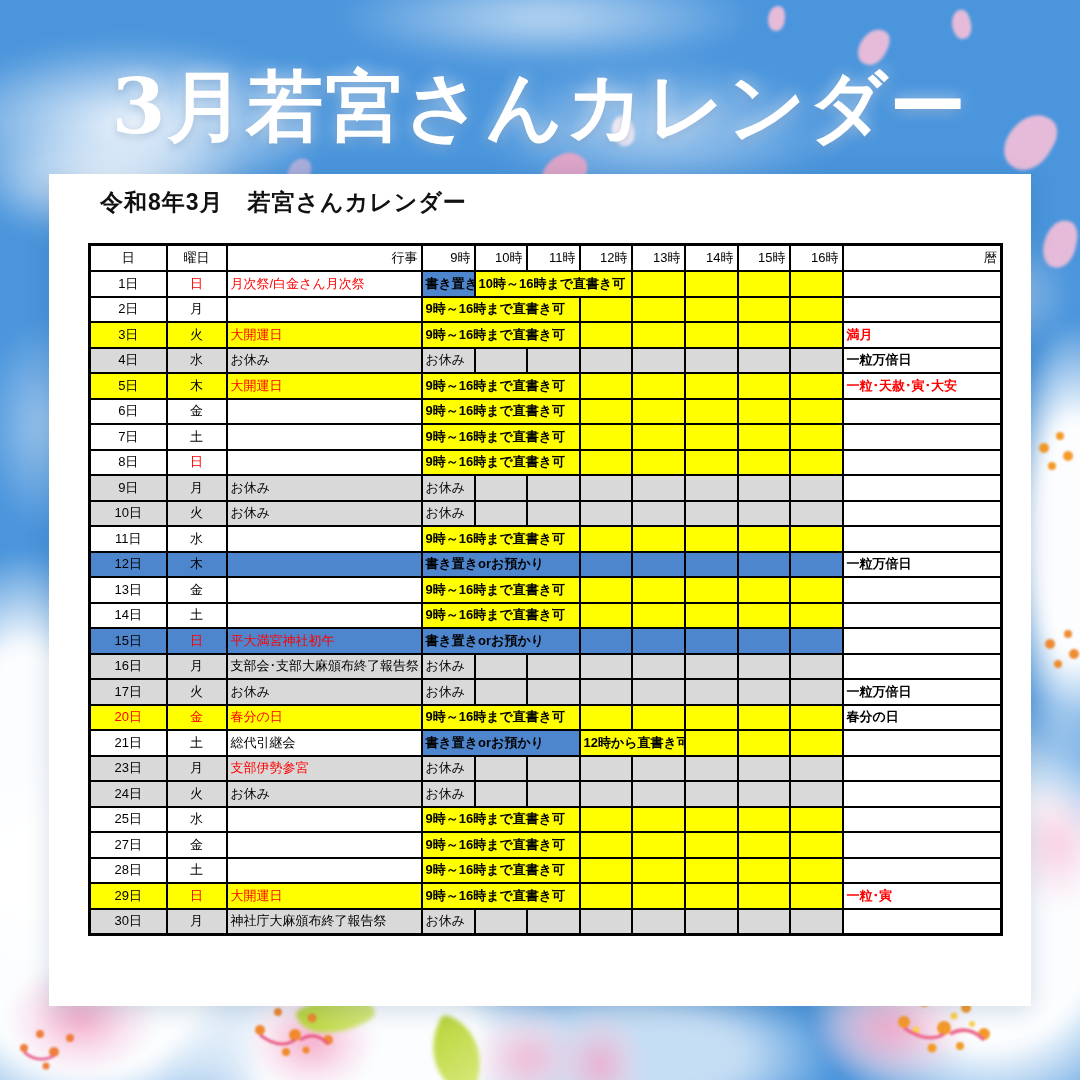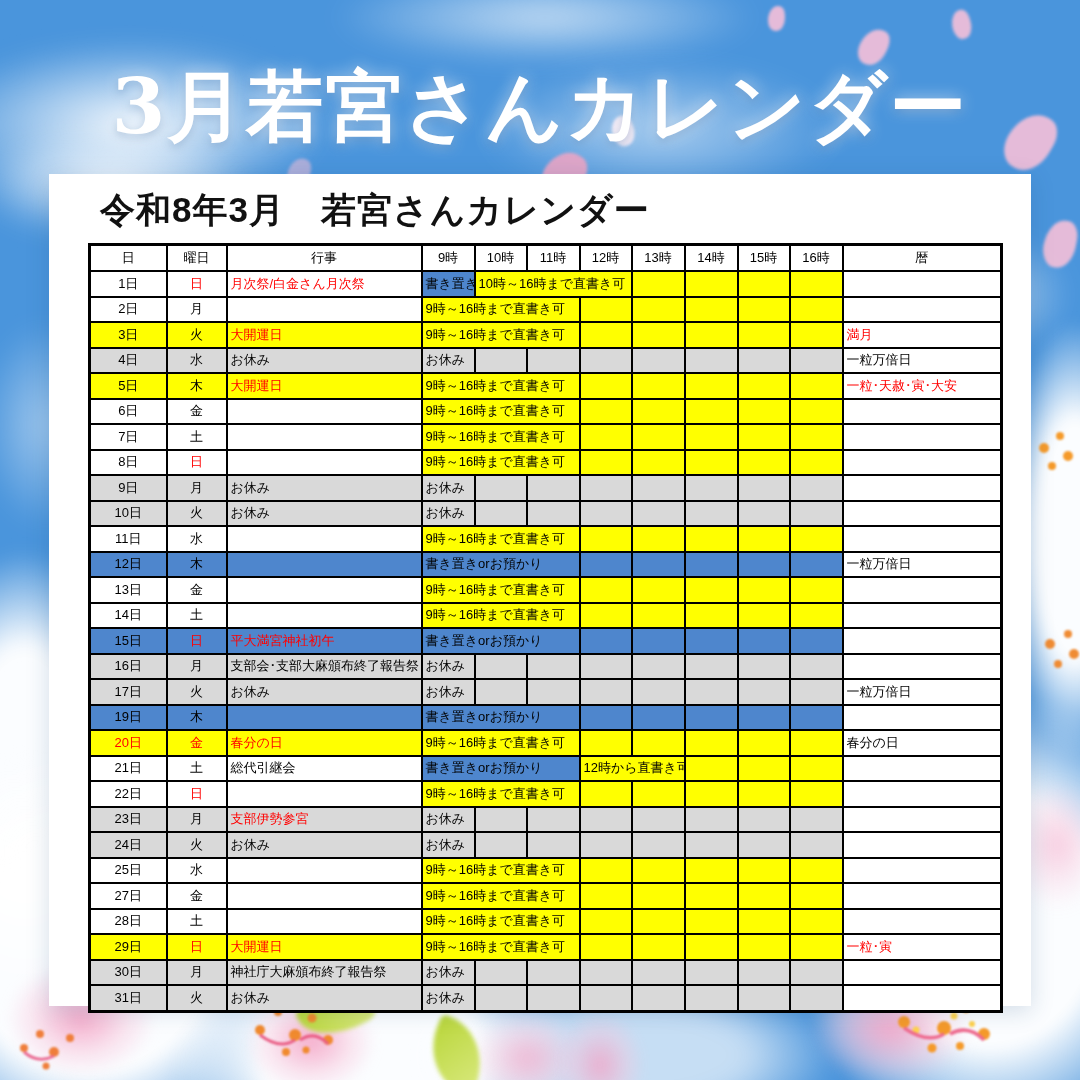--- a/index.html
+++ b/index.html
@@ -33,40 +33,40 @@
     background:#ffffff;box-shadow:0 5px 22px rgba(30,70,120,.18);
   }
   .page-title{
     position:absolute;left:0;top:56px;width:100%;text-align:center;
     font-family:"DejaVu Serif","Liberation Serif",serif;
     font-weight:700;font-size:77px;color:#ffffff;letter-spacing:2px;
     text-shadow:0 0 16px rgba(255,255,255,.6),0 3px 8px rgba(35,85,150,.35);
   }
   .card-heading{
     position:absolute;left:51px;top:13px;
-    font-size:35px;font-weight:600;color:#111;letter-spacing:1px;
+    font-size:23px;font-weight:600;color:#111;letter-spacing:1px;
   }
   
   table.cal{
     position:absolute;left:39px;top:69px;width:912px;
     border-collapse:collapse;table-layout:fixed;
     border:3px solid #000;
   }
   table.cal th,table.cal td{
     border:2px solid #000;height:23.5px;padding:0 3px;
     font-size:13px;line-height:1.05;white-space:nowrap;overflow:hidden;
     background:#fff;color:#000;
   }
-  table.cal tr.hdr th{height:24px;font-weight:400;text-align:center;background:#fff;}
+  table.cal tr.hdr th{height:24px;font-weight:400;text-align:right;background:#fff;}
   table.cal tr.hdr th.ctr{text-align:center;}
   td.col-day,td.col-wd{text-align:center;font-size:14px;padding:0;}
   td.col-event{font-weight:400;font-size:12.5px;}
   td.col-event.ev-normal{font-weight:400;font-size:13px;}
-  td.col-koyomi{font-weight:400;font-size:13px;}
-  td.time-note{font-weight:400;font-size:12px;padding:0 1px;}
+  td.col-koyomi{font-weight:700;font-size:13px;}
+  td.time-note{font-weight:700;font-size:12px;padding:0 1px;}
   td.time-rest{font-size:13px;}
   .c-yellow{background:var(--yellow,#ffff00) !important;}
   .c-blue{background:var(--blue,#4e86cd) !important;}
   .c-gray{background:var(--gray,#d9d9d9) !important;}
   .c-white{background:#ffffff !important;}
   .red{color:var(--red,#ff0000) !important;}
 </style>
 </head>
 <body>
 
@@ -416,32 +416,20 @@
           <td class="time-rest c-gray"></td>
           <td class="time-rest c-gray"></td>
           <td class="time-rest c-gray"></td>
           <td class="time-rest c-gray"></td>
           <td class="time-rest c-gray"></td>
           <td class="time-rest c-gray"></td>
           <td class="time-rest c-gray"></td>
           <td class="col-koyomi c-white">一粒万倍日</td>
         </tr>
         <tr>
-          <td class="col-day c-blue">19日</td>
-          <td class="col-wd c-blue">木</td>
-          <td class="col-event c-blue"></td>
-          <td class="time-note c-blue" colspan="3">書き置きorお預かり</td>
-          <td class="time-rest c-blue"></td>
-          <td class="time-rest c-blue"></td>
-          <td class="time-rest c-blue"></td>
-          <td class="time-rest c-blue"></td>
-          <td class="time-rest c-blue"></td>
-          <td class="col-koyomi c-white"></td>
-        </tr>
-        <tr>
           <td class="col-day c-yellow red">20日</td>
           <td class="col-wd c-yellow red">金</td>
           <td class="col-event c-yellow red">春分の日</td>
           <td class="time-note c-yellow" colspan="3">9時～16時まで直書き可</td>
           <td class="time-rest c-yellow"></td>
           <td class="time-rest c-yellow"></td>
           <td class="time-rest c-yellow"></td>
           <td class="time-rest c-yellow"></td>
           <td class="time-rest c-yellow"></td>
           <td class="col-koyomi c-white">春分の日</td>
@@ -451,32 +439,20 @@
           <td class="col-wd c-white">土</td>
           <td class="col-event c-white">総代引継会</td>
           <td class="time-note c-blue" colspan="3">書き置きorお預かり</td>
           <td class="time-note c-yellow" colspan="2">12時から直書き可</td>
           <td class="time-rest c-yellow"></td>
           <td class="time-rest c-yellow"></td>
           <td class="time-rest c-yellow"></td>
           <td class="col-koyomi c-white"></td>
         </tr>
         <tr>
-          <td class="col-day c-white">22日</td>
-          <td class="col-wd c-white red">日</td>
-          <td class="col-event c-white"></td>
-          <td class="time-note c-yellow" colspan="3">9時～16時まで直書き可</td>
-          <td class="time-rest c-yellow"></td>
-          <td class="time-rest c-yellow"></td>
-          <td class="time-rest c-yellow"></td>
-          <td class="time-rest c-yellow"></td>
-          <td class="time-rest c-yellow"></td>
-          <td class="col-koyomi c-white"></td>
-        </tr>
-        <tr>
           <td class="col-day c-gray">23日</td>
           <td class="col-wd c-gray">月</td>
           <td class="col-event c-gray red">支部伊勢参宮</td>
           <td class="time-rest c-gray">お休み</td>
           <td class="time-rest c-gray"></td>
           <td class="time-rest c-gray"></td>
           <td class="time-rest c-gray"></td>
           <td class="time-rest c-gray"></td>
           <td class="time-rest c-gray"></td>
           <td class="time-rest c-gray"></td>
@@ -552,29 +528,15 @@
           <td class="time-rest c-gray">お休み</td>
           <td class="time-rest c-gray"></td>
           <td class="time-rest c-gray"></td>
           <td class="time-rest c-gray"></td>
           <td class="time-rest c-gray"></td>
           <td class="time-rest c-gray"></td>
           <td class="time-rest c-gray"></td>
           <td class="time-rest c-gray"></td>
           <td class="col-koyomi c-white"></td>
         </tr>
-        <tr>
-          <td class="col-day c-gray">31日</td>
-          <td class="col-wd c-gray">火</td>
-          <td class="col-event c-gray ev-normal">お休み</td>
-          <td class="time-rest c-gray">お休み</td>
-          <td class="time-rest c-gray"></td>
-          <td class="time-rest c-gray"></td>
-          <td class="time-rest c-gray"></td>
-          <td class="time-rest c-gray"></td>
-          <td class="time-rest c-gray"></td>
-          <td class="time-rest c-gray"></td>
-          <td class="time-rest c-gray"></td>
-          <td class="col-koyomi c-white"></td>
-        </tr>
       </tbody>
   </table>
 </div>
 
 </body></html>

